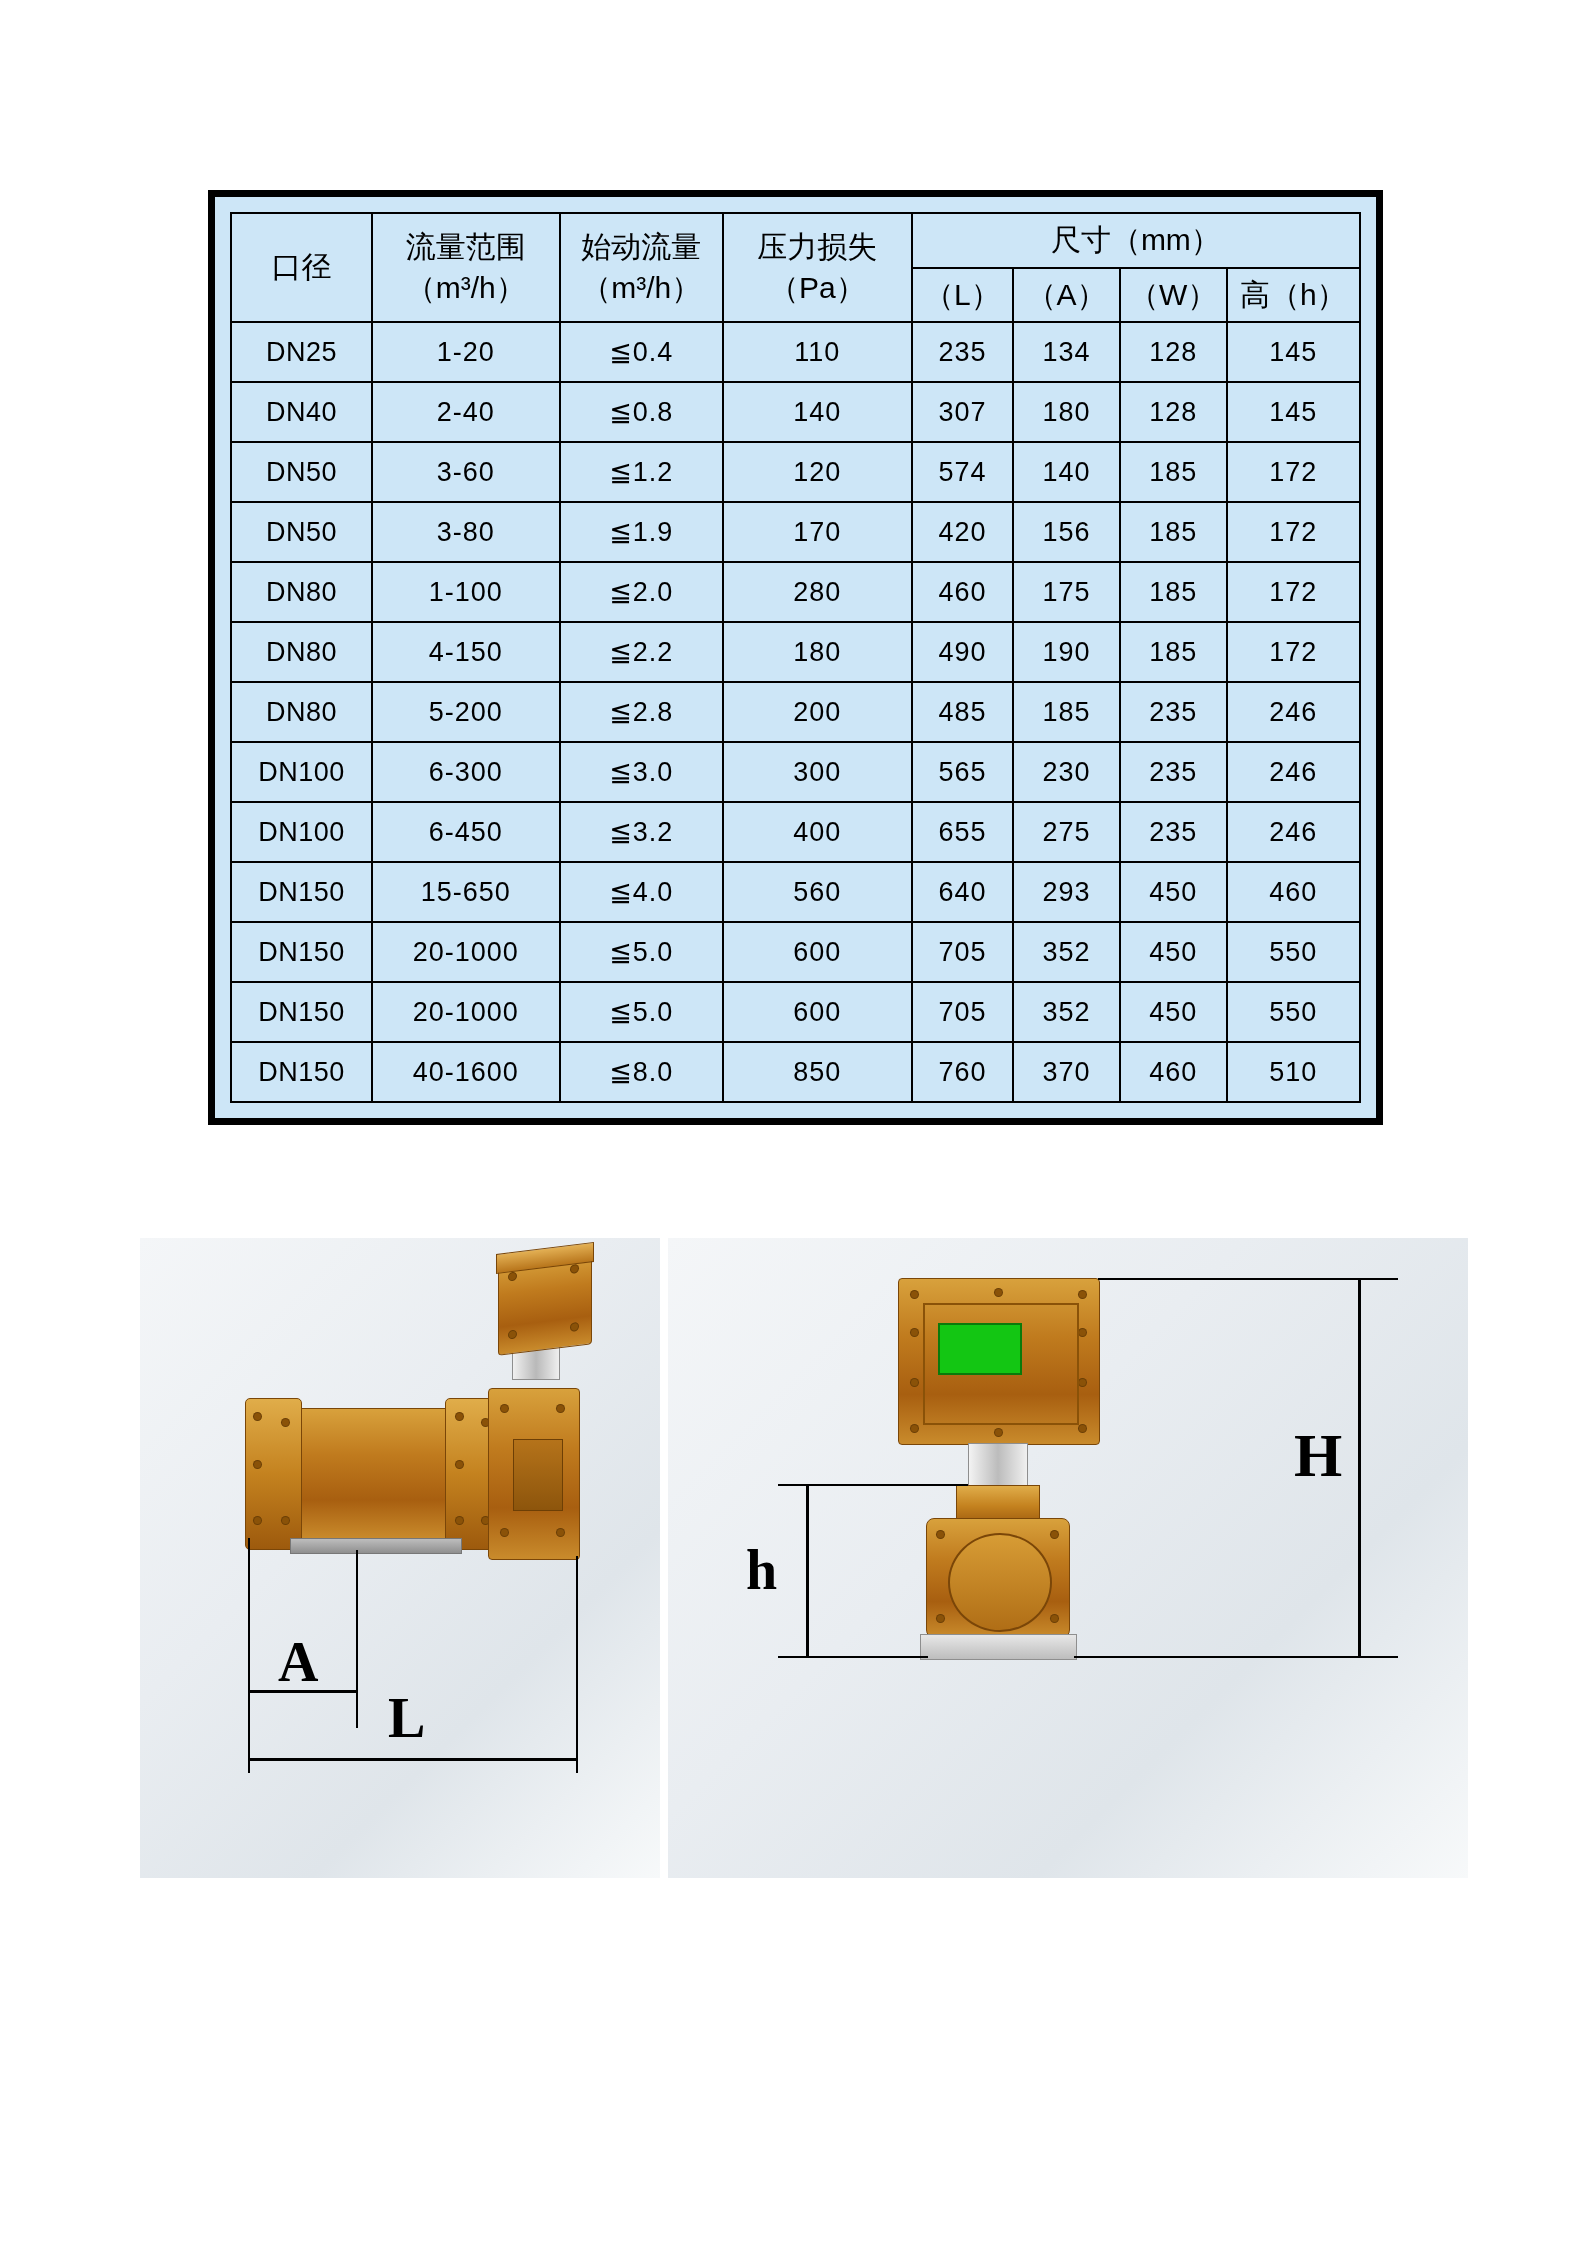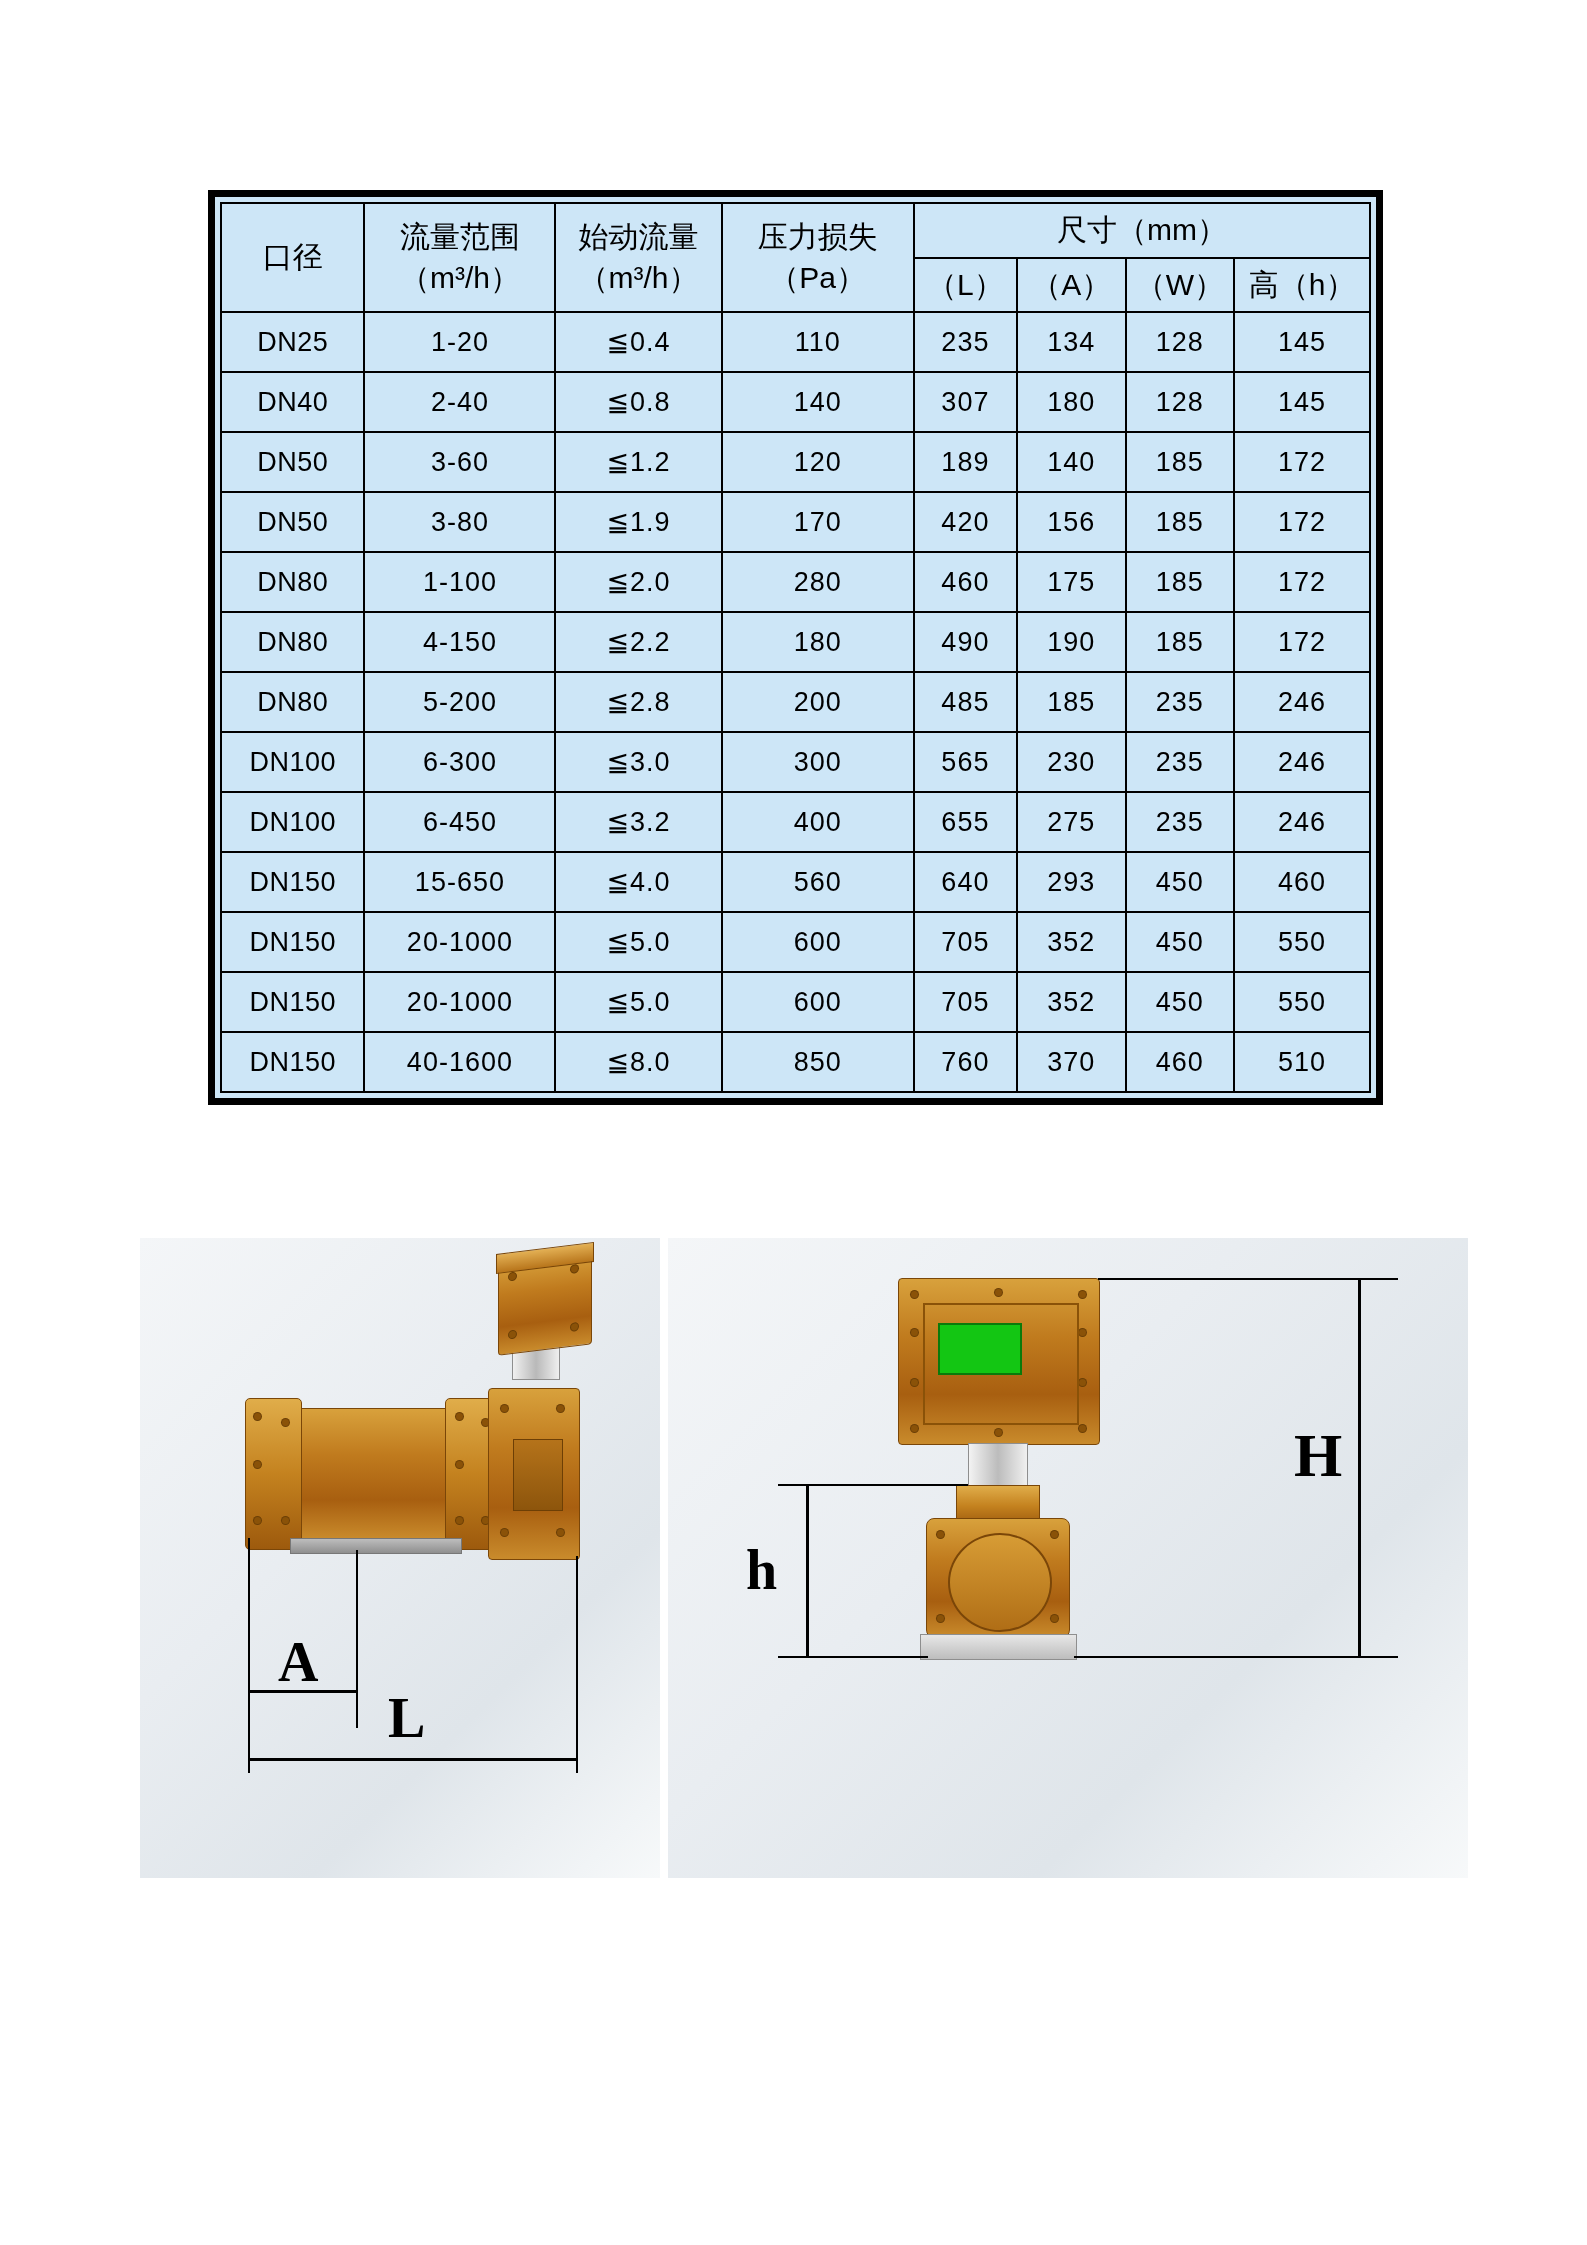--- a/index.html
+++ b/index.html
@@ -17,21 +17,21 @@
 
   
   .table-wrap {
     position: absolute;
     left: 208px;
     top: 190px;
     width: 1175px;
     box-sizing: border-box;
     border: 7px solid #000;
     background: #cde6f7;
-    padding: 5px;
+    padding: 15px;
   }
   table.spec {
     border-collapse: collapse;
     width: 100%;
     table-layout: fixed;
     background: #cde6f7;
   }
   table.spec th, table.spec td {
     border: 2px solid #000;
     text-align: center;
@@ -175,21 +175,21 @@
           <td class="num">307</td>
           <td class="num">180</td>
           <td class="num">128</td>
           <td class="num">145</td>
         </tr>
         <tr>
           <td class="dn">DN50</td>
           <td class="num">3-60</td>
           <td class="le">≦1.2</td>
           <td class="num">120</td>
-          <td class="num">189</td>
+          <td class="num">574</td>
           <td class="num">140</td>
           <td class="num">185</td>
           <td class="num">172</td>
         </tr>
         <tr>
           <td class="dn">DN50</td>
           <td class="num">3-80</td>
           <td class="le">≦1.9</td>
           <td class="num">170</td>
           <td class="num">420</td>

